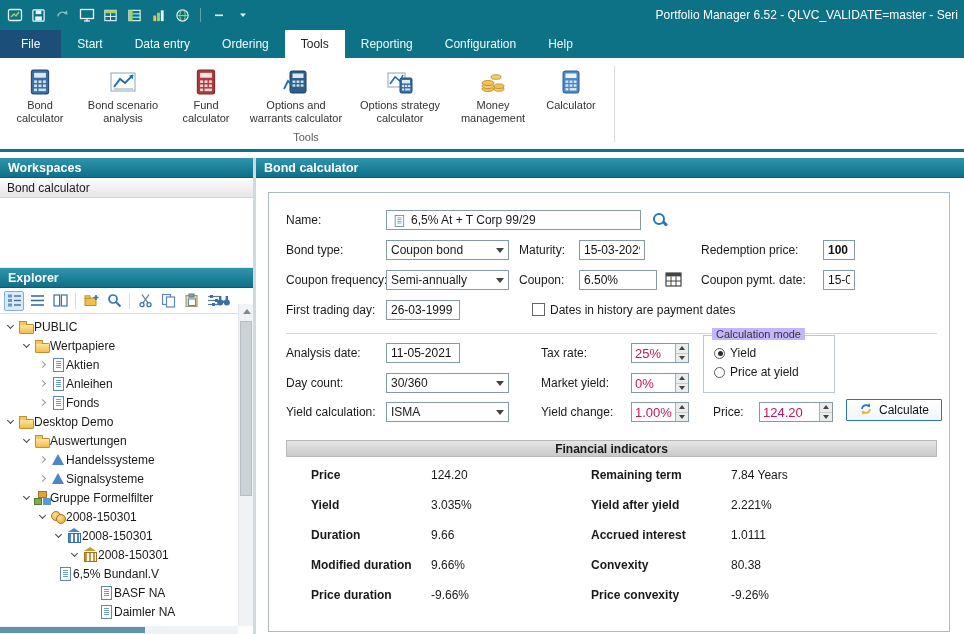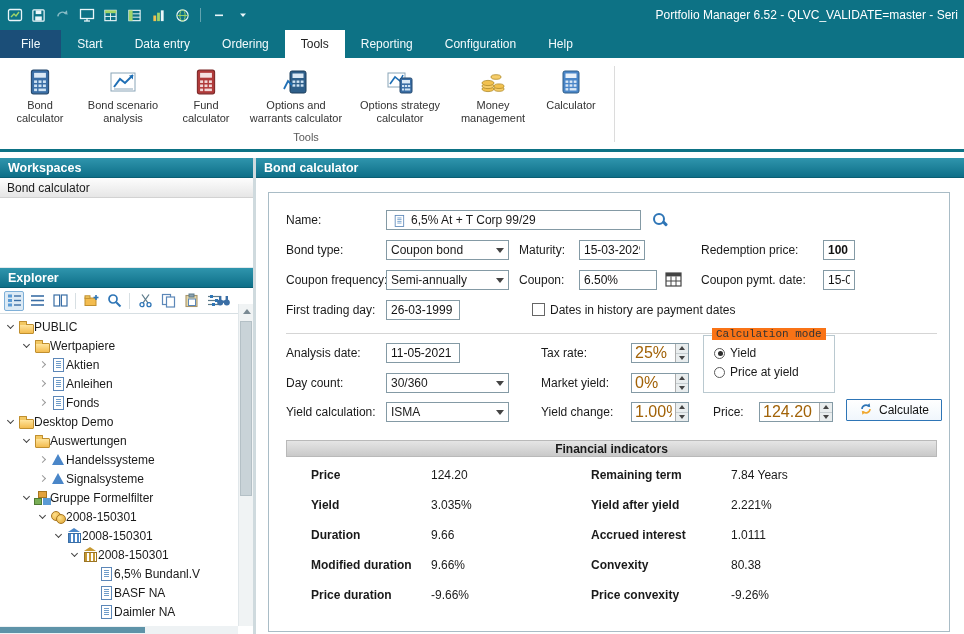--- a/index.html
+++ b/index.html
@@ -99,36 +99,36 @@
   .form-box{position:absolute;left:12px;top:34px;right:14px;bottom:2px;border:1px solid #a9bcc6;background:#fff;}
   .flabel{position:absolute;height:20px;line-height:20px;}
   .fi-label{font-weight:bold;}
   .tinput{position:absolute;height:20px;border:1px solid #849aa5;font-family:inherit;font-size:12px;
           padding:0 4px;color:#111;background:#fff;}
   .combo{position:absolute;height:20px;border:1px solid #849aa5;background:#fff;display:flex;cursor:pointer;}
   .combo-val{flex:1;padding:2px 4px;line-height:15px;overflow:hidden;white-space:nowrap;}
   .combo-arrow{width:16px;display:flex;align-items:center;justify-content:center;}
   .combo-arrow i{width:0;height:0;border-left:4px solid transparent;border-right:4px solid transparent;border-top:5px solid #444;}
   .spin{position:absolute;height:20px;border:1px solid #849aa5;background:#fff;display:flex;}
-  .spin input{flex:1;min-width:0;border:0;font-family:inherit;font-size:16px;padding:0 3px;color:#a16207;outline:none;}
+  .spin input{flex:1;min-width:0;border:0;font-family:inherit;font-size:13px;padding:0 3px;color:#be185d;outline:none;}
   .spin-btns{width:13px;display:flex;flex-direction:column;border-left:1px solid #adadad;}
   .sb{flex:1;background:#e9edee;display:flex;align-items:center;justify-content:center;cursor:pointer;}
   .sb.up{border-bottom:1px solid #c6cdd0;}
   .sb i{width:0;height:0;border-left:3px solid transparent;border-right:3px solid transparent;}
   .sb.up i{border-bottom:4px solid #444;}
   .sb.dn i{border-top:4px solid #444;}
   .name-box{position:absolute;height:20px;border:1px solid #849aa5;background:#fff;display:flex;align-items:center;padding:0 4px;gap:4px;}
   .name-box .tic{transform:scale(.85);margin:0;}
   .mag{position:absolute;width:18px;height:18px;cursor:pointer;}
   .mag::before{content:"";position:absolute;left:2px;top:2px;width:8px;height:8px;border:2px solid #2e75b6;border-radius:50%;}
   .mag::after{content:"";position:absolute;left:11px;top:11px;width:6px;height:2.5px;background:#2e75b6;transform:rotate(45deg);border-radius:1px;}
   .chkbox{position:absolute;width:13px;height:13px;border:1px solid #666;background:#fff;cursor:pointer;}
   .hsep{position:absolute;left:17px;right:12px;border-top:1px solid #d5d5d5;}
   .groupbox{position:absolute;border:1px solid #bac9d0;}
-  .gb-legend{position:absolute;top:-8px;left:8px;background:#f97316;padding:0 4px;font-size:11px;color:#333;font-family:Liberation Mono, monospace;}
+  .gb-legend{position:absolute;top:-8px;left:8px;background:#c4b5fd;padding:0 4px;font-size:11px;color:#333;}
   .radio-row{position:absolute;left:10px;display:flex;align-items:center;gap:5px;cursor:pointer;}
   .radio{width:11px;height:11px;border:1px solid #5a5a5a;border-radius:50%;position:relative;background:#fff;}
   .radio.checked::after{content:"";position:absolute;left:2.5px;top:2.5px;width:5px;height:5px;border-radius:50%;background:#2b2b2b;}
   .calc-btn{position:absolute;height:22px;border:1px solid #2e75b6;background:linear-gradient(#ffffff,#f0f6fc);
             display:flex;align-items:center;justify-content:center;gap:6px;cursor:pointer;font-size:12px;color:#111;border-radius:1px;}
   .fi-header{position:absolute;left:17px;right:12px;height:17px;line-height:16px;text-align:center;font-weight:bold;
              background:linear-gradient(#e5e5e5,#c9c9c9);border:1px solid #b9b9b9;}
   .fi-cell{position:absolute;height:20px;line-height:20px;}
 </style>
 </head>
@@ -522,21 +522,21 @@
             <span class="tic ic-bank"></span>
             <span class="tlabel">2008-150301</span>
           </div>
         <div class="tnode" style="padding-left:68px">
             <span class="exp open">
               <i></i>
             </span>
             <span class="tic ic-bank-gold"></span>
             <span class="tlabel">2008-150301</span>
           </div>
-        <div class="tnode" style="padding-left:84px">
+        <div class="tnode" style="padding-left:43px">
             <span class="exp none"></span>
             <span class="tic ic-doc"></span>
             <span class="tlabel">6,5% Bundanl.V</span>
           </div>
         <div class="tnode" style="padding-left:84px">
             <span class="exp none"></span>
             <span class="tic ic-doc"></span>
             <span class="tlabel">BASF NA</span>
           </div>
         <div class="tnode" style="padding-left:84px">

